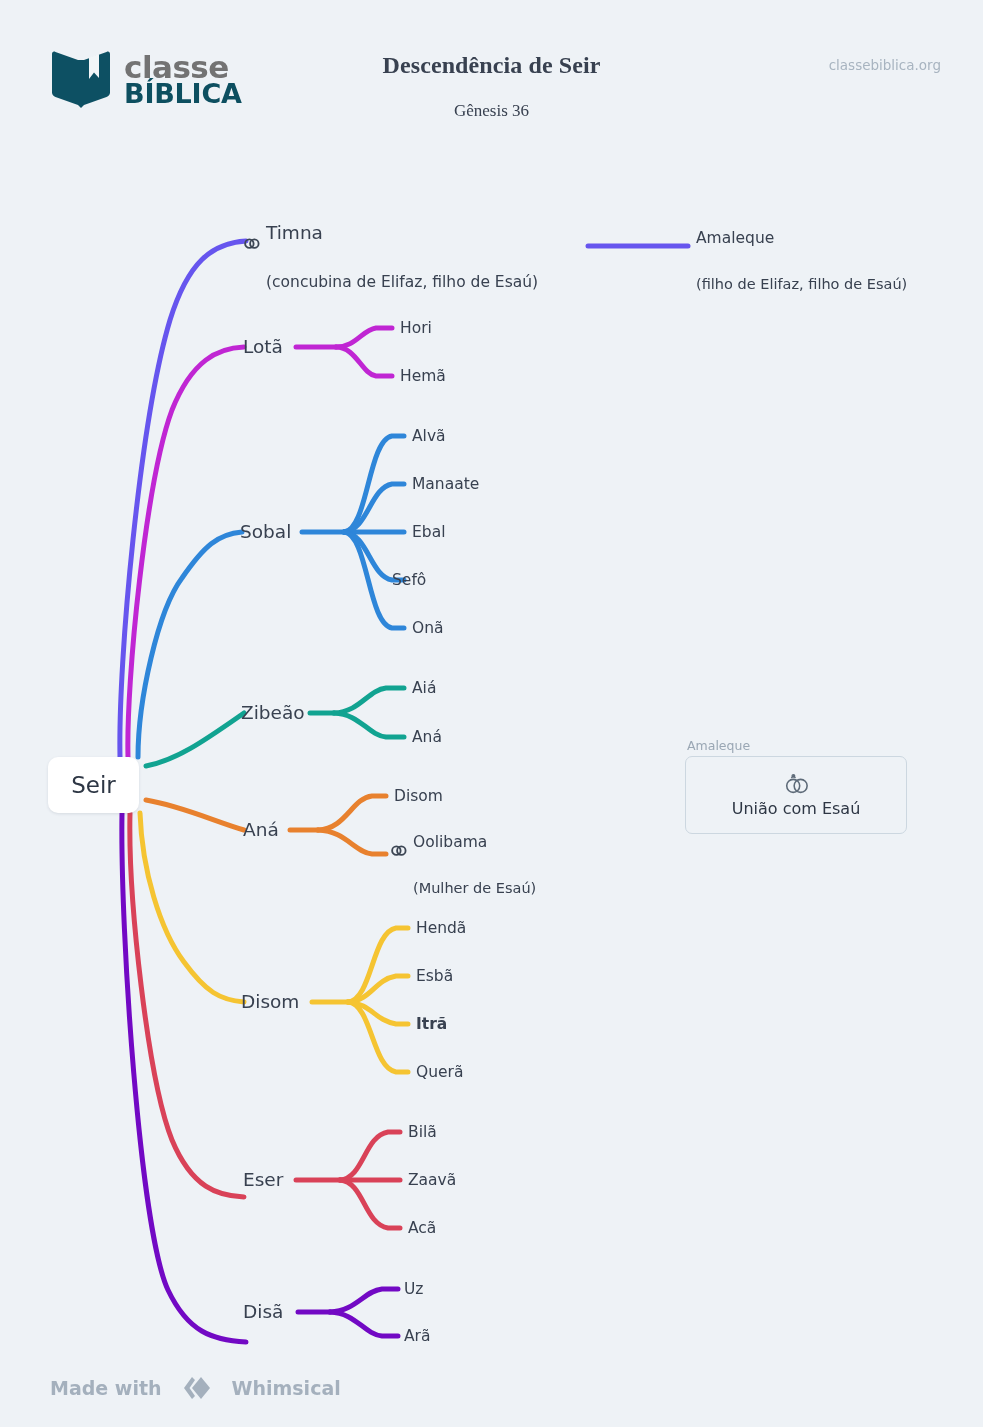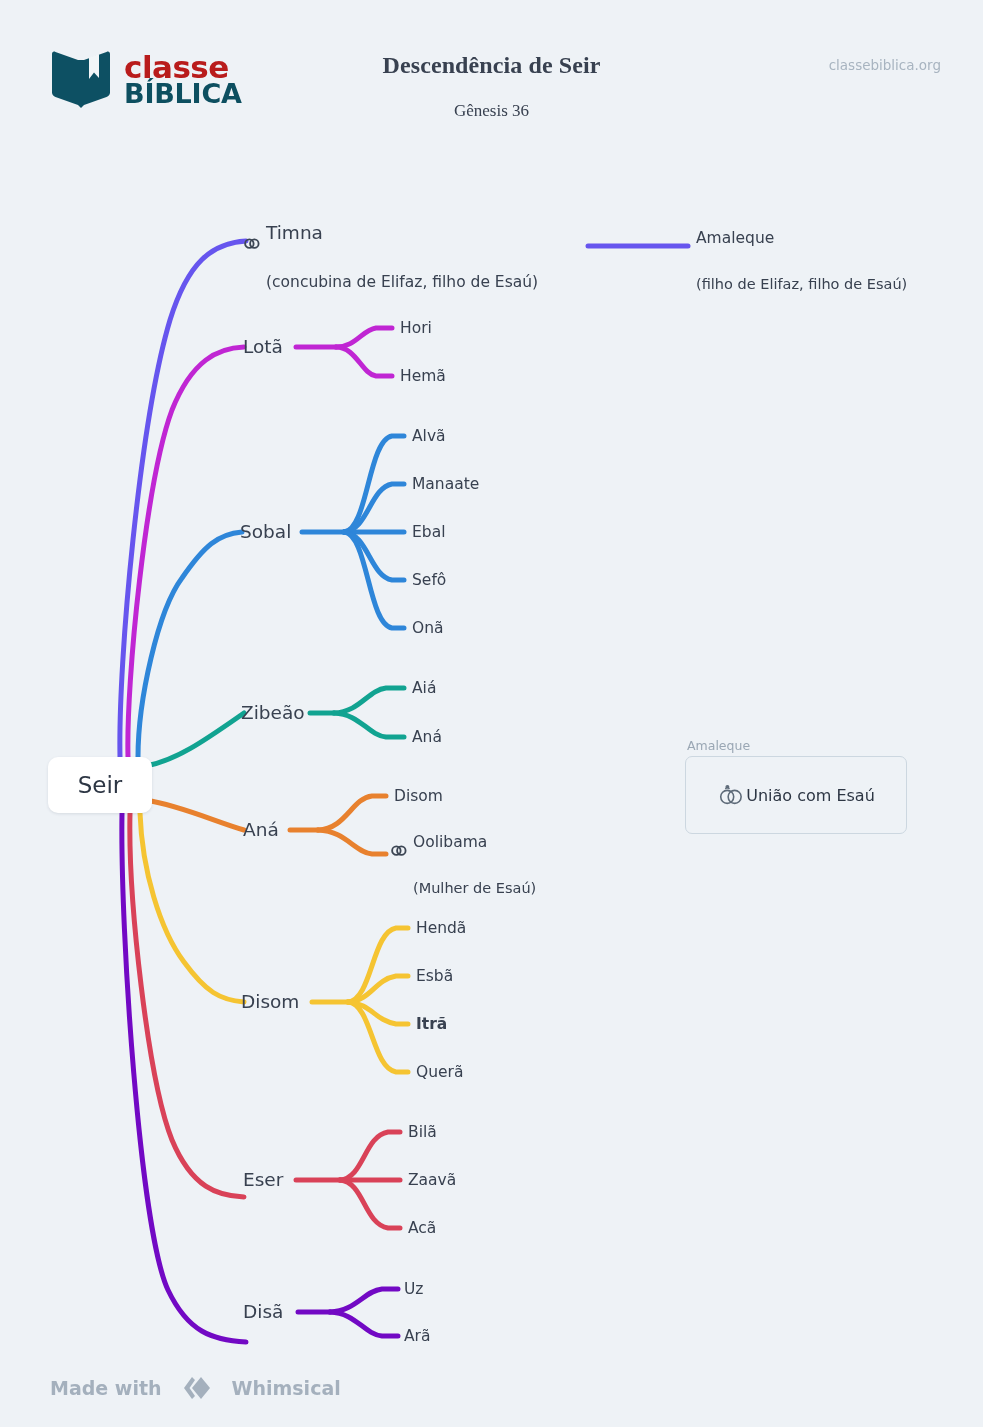--- a/index.html
+++ b/index.html
@@ -14,21 +14,21 @@
   }
 
   
   #header { position: absolute; left: 0; top: 0; width: 983px; height: 160px; }
 
   #logo-block { position: absolute; left: 48px; top: 48px; display: flex; align-items: center; gap: 10px; }
   #logo-mark { width: 66px; height: 64px; display: block; }
   #logo-word { display: flex; flex-direction: column; line-height: 0.92; }
   #logo-word .lw1 {
     font-family: "DejaVu Sans", "Liberation Sans", sans-serif;
-    font-size: 31px; font-weight: 700; color: #b91c1c; letter-spacing: -0.5px;
+    font-size: 31px; font-weight: 700; color: #737373; letter-spacing: -0.5px;
   }
   #logo-word .lw2 {
     font-family: "DejaVu Sans", "Liberation Sans", sans-serif;
     font-size: 27px; font-weight: 700; color: #0d4f60; letter-spacing: -0.2px;
   }
 
   #title-block { position: absolute; left: 0; top: 52px; width: 983px; text-align: center; font-family: Liberation Serif, serif; }
   #doc-title { font-size: 24px; font-weight: 700; color: #384150; letter-spacing: 0.1px; }
   #doc-subtitle { margin-top: 22px; font-size: 17px; color: #384150; font-weight: 400; }
 
@@ -44,21 +44,21 @@
   .node {
     position: absolute;
     white-space: nowrap;
     color: #384150;
     line-height: 1.24;
   }
 
   
   #node-seir {
     left: 48px; top: 757px;
-    width: 104px; height: 56px;
+    width: 91px; height: 56px;
     background: #ffffff;
     border-radius: 10px;
     box-shadow: 0 1px 3px rgba(45,60,80,0.12);
     display: flex; align-items: center; justify-content: center;
     font-size: 23px; font-weight: 400; color: #2d3644;
     z-index: 3;
   }
 
   .lvl1 { font-size: 18.5px; font-weight: 400; }
   .lvl2 { font-size: 15.5px; font-weight: 400; }
@@ -76,21 +76,21 @@
   }
   .rings.top-align { margin-top: 11px; }
 
   
   #legend-wrap { position: absolute; left: 685px; top: 738px; }
   #legend-label { font-size: 12.5px; color: #9aa7b4; margin-bottom: 3px; padding-left: 2px; }
   #legend-box {
     width: 222px; height: 78px;
     border: 1px solid #ccd7e0;
     border-radius: 7px;
-    display: flex; flex-direction: row;
+    display: flex; flex-direction: column;
     align-items: center; justify-content: center;
     gap: 3px;
     background: transparent;
   }
   #legend-icon { width: 26px; height: 24px; color: #5d6a78; }
   #legend-text { font-size: 16px; color: #2d3644; }
 
   
   #footer {
     position: absolute; left: 50px; top: 1373px;
@@ -223,21 +223,21 @@
   </div>
   <div class="node lvl2" style="left:412px; top:427px;">
     <span>Alvã</span>
   </div>
   <div class="node lvl2" style="left:412px; top:475px;">
     <span>Manaate</span>
   </div>
   <div class="node lvl2" style="left:412px; top:523px;">
     <span>Ebal</span>
   </div>
-  <div class="node lvl2" style="left:412px; top:571px;">
+  <div class="node lvl2" style="left:392px; top:571px;">
     <span>Sefô</span>
   </div>
   <div class="node lvl2" style="left:412px; top:619px;">
     <span>Onã</span>
   </div>
 
   <div class="node lvl1" style="left:241px; top:702px;">
     <span>Zibeão</span>
   </div>
   <div class="node lvl2" style="left:412px; top:679px;">

